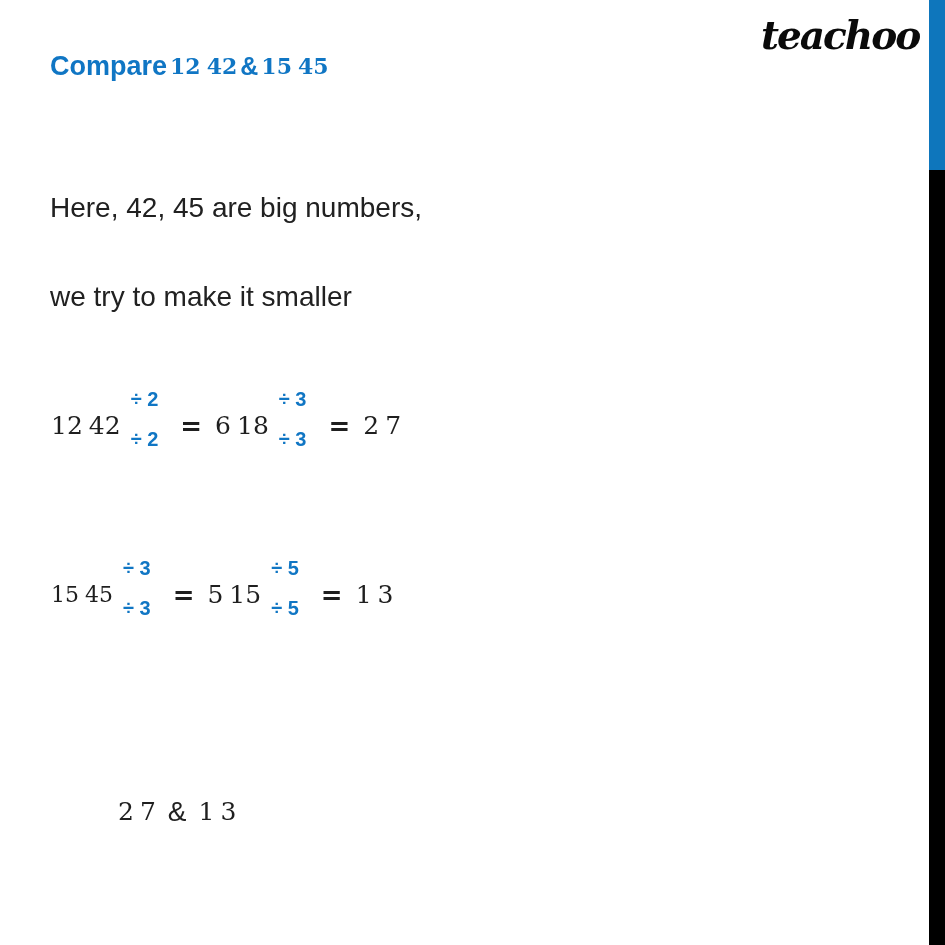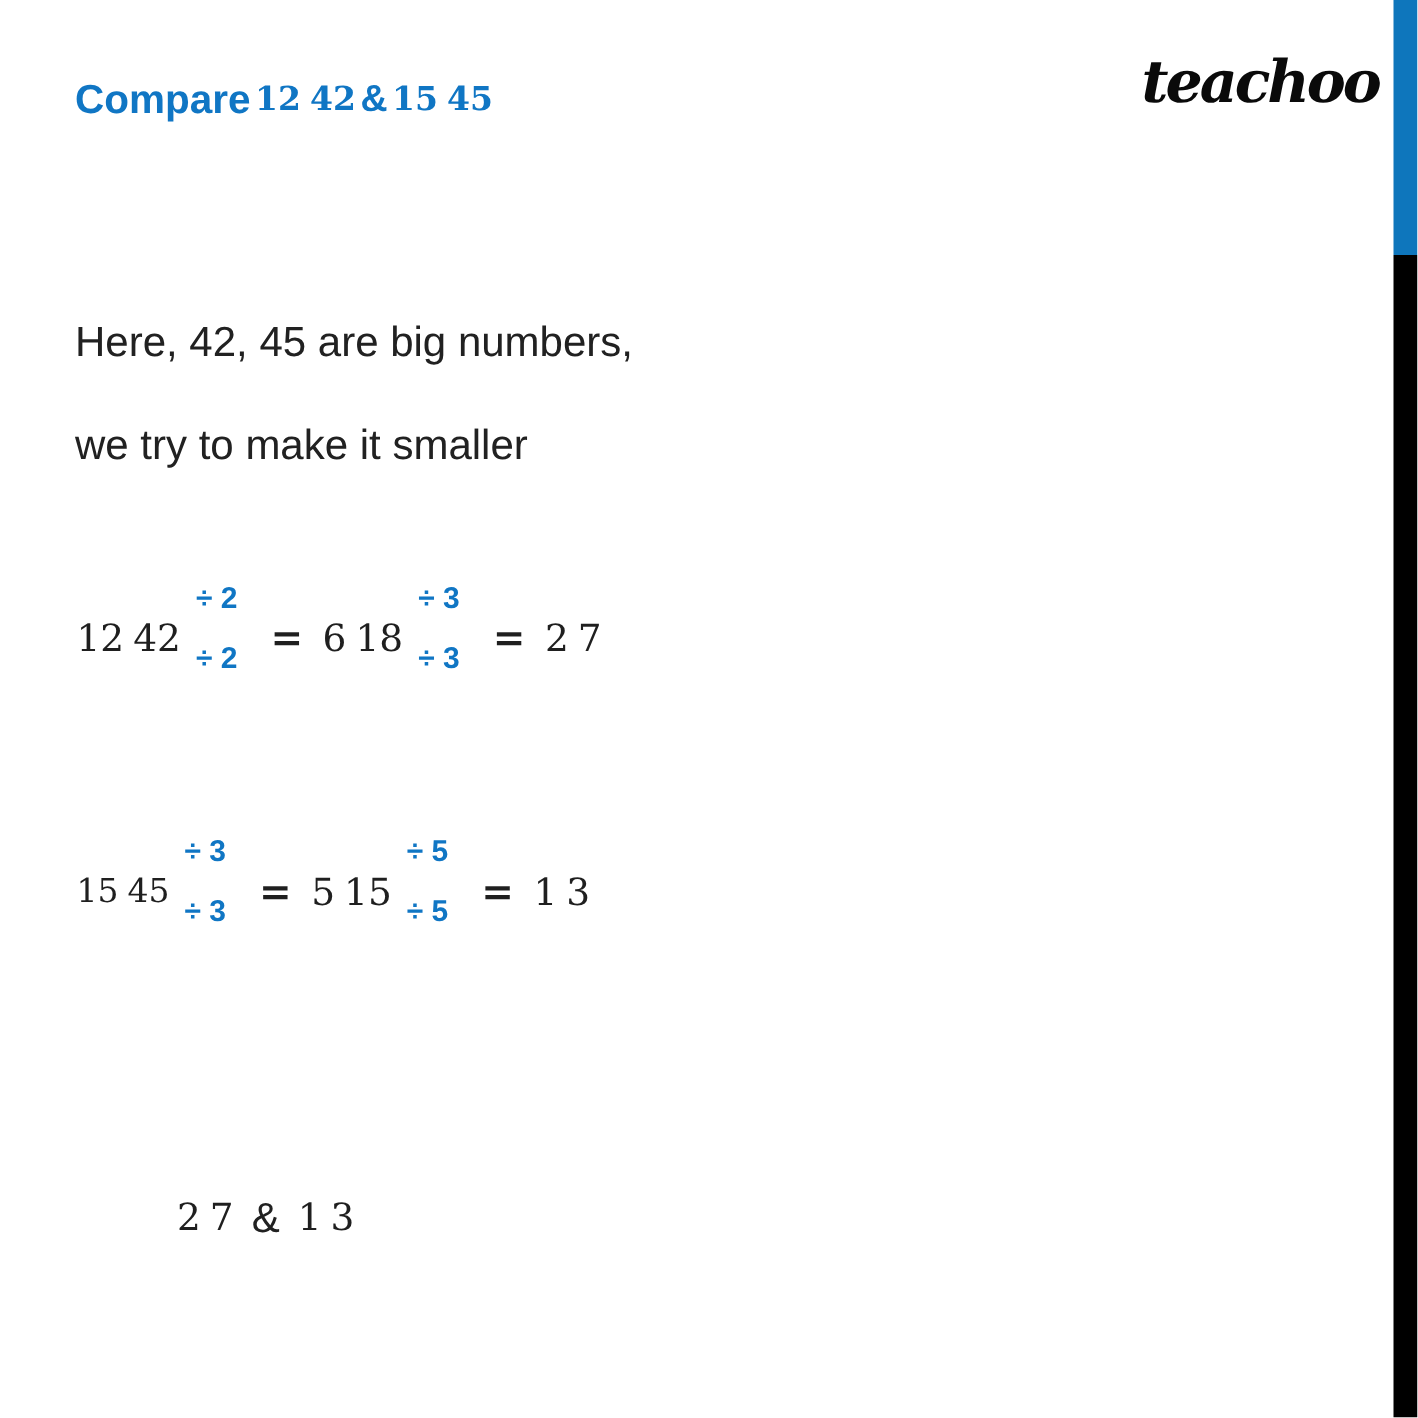--- a/index.html
+++ b/index.html
@@ -11,21 +11,21 @@
   }
 
   
   .bar-blue  { position: absolute; left: 929px; top: 0;    width: 16px; height: 170px; background: #0e76bc; }
   .bar-black { position: absolute; left: 929px; top: 170px; width: 16px; height: 775px; background: #000000; }
 
   
   .logo {
     position: absolute; left: 761px; top: 12px;
     font-family: "DejaVu Serif", serif; font-style: italic; font-weight: 800;
-    font-size: 39px; color: #0a0a0a; letter-spacing: -2px; margin-top: 20px;
+    font-size: 39px; color: #0a0a0a; letter-spacing: -2px;
   }
 
   
   .frac { display: inline-flex; flex-direction: row; align-items: center;
           font-family: "DejaVu Serif", serif; color: #1f1f1f; }
   .frac .fnum, .frac .fden { padding: 0 3px; line-height: 1.3; }
   .frac .fbar { align-self: stretch; height: 2px; background: #1f1f1f; }
 
   
   .title-row {
@@ -33,21 +33,21 @@
     display: flex; align-items: center; color: #1076c4;
   }
   .title-row .title-text { font-size: 27px; font-weight: bold; }
   .title-row .frac { font-size: 22px; font-weight: bold; color: #1076c4; }
   .title-row .frac .fnum, .title-row .frac .fden { line-height: 28px; }
   .title-row .frac .fbar { background: #1076c4; height: 3px; }
   .title-row .amp { font-size: 25px; font-weight: bold; }
 
   
   .bodytext { position: absolute; left: 50px; font-size: 28px; color: #212121; }
-  .t1 { top: 192px; margin-top: 20px; }
+  .t1 { top: 192px; }
   .t2 { top: 257px; margin-top: 24px; }
   .t3 { top: 721px; }
 
   
   .work { position: absolute; display: flex; align-items: center; }
   .work .frac { font-size: 25px; }
   .work .frac .fnum, .work .frac .fden { line-height: 34px; }
   .work .frac.small { font-size: 22px; }
   .work .frac.small .fnum, .work .frac.small .fden { line-height: 30px; }
   .annfrac { display: inline-flex; align-items: center; gap: 7px; }

